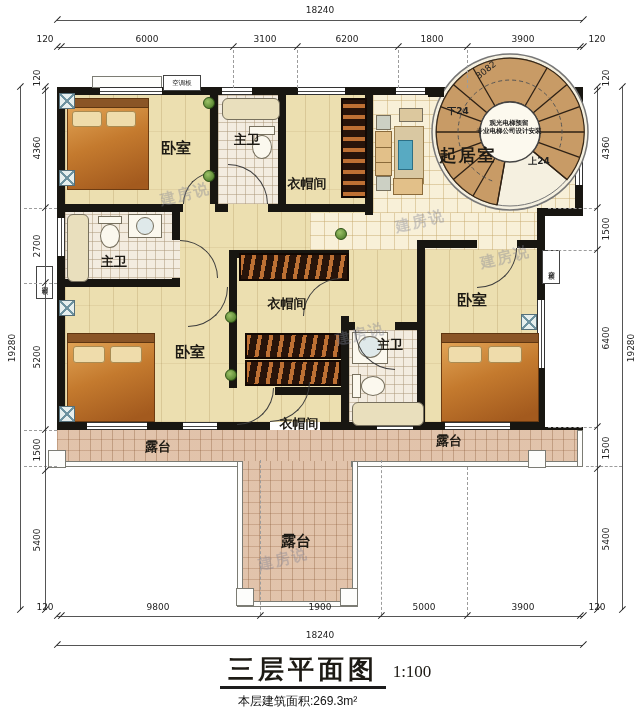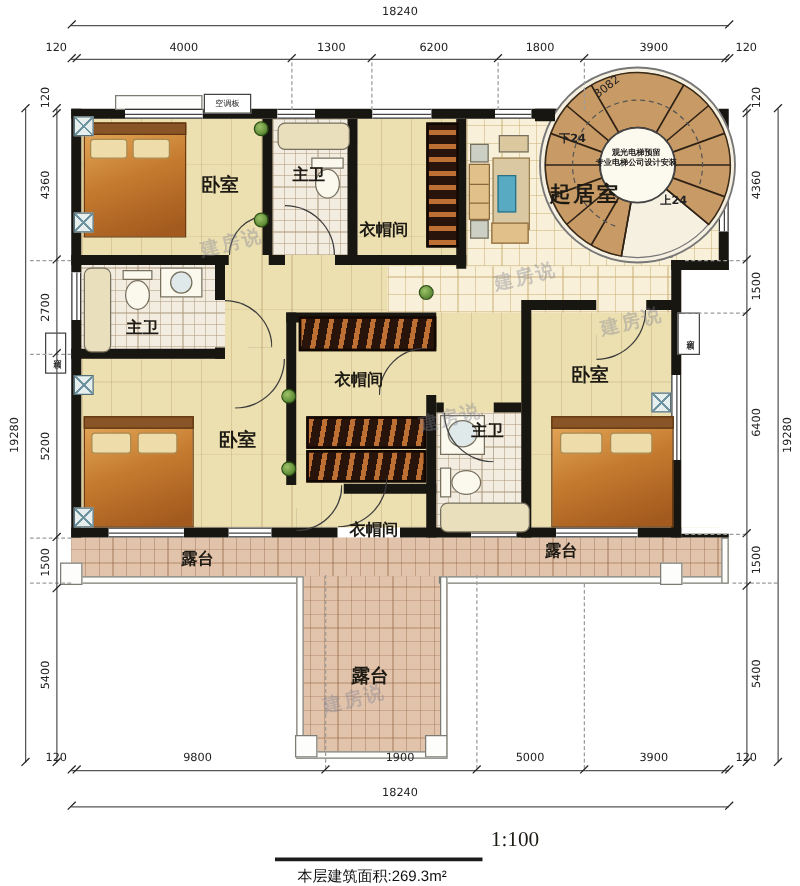--- a/index.html
+++ b/index.html
@@ -333,22 +333,22 @@
     <div class="tick" style="left:593px;top:426px"></div>
       <div class="tick" style="left:593px;top:468px"></div>
     <div class="tick" style="left:593px;top:609px"></div>
     <div class="tick" style="left:618px;top:86px"></div>
       <div class="tick" style="left:618px;top:609px"></div>
   </div>
 
   <div>
     <div class="dim" style="left:320px;top:10px">18240</div>
     <div class="dim" style="left:45px;top:39px">120</div>
-    <div class="dim" style="left:147px;top:39px">4000</div>
-    <div class="dim" style="left:265px;top:39px">1300</div>
+    <div class="dim" style="left:147px;top:39px">6000</div>
+    <div class="dim" style="left:265px;top:39px">3100</div>
     <div class="dim" style="left:347px;top:39px">6200</div>
     <div class="dim" style="left:432px;top:39px">1800</div>
     <div class="dim" style="left:523px;top:39px">3900</div>
     <div class="dim" style="left:597px;top:39px">120</div>
   </div>
   <div>
     <div class="dim" style="left:45px;top:607px">120</div>
     <div class="dim" style="left:158px;top:607px">9800</div>
     <div class="dim" style="left:320px;top:607px">1900</div>
     <div class="dim" style="left:424px;top:607px">5000</div>
@@ -376,17 +376,18 @@
   </div>
 
   <div>
     <div class="wm" style="left:160px;top:185px">建房说</div>
     <div class="wm" style="left:335px;top:325px">建房说</div>
     <div class="wm" style="left:258px;top:550px">建房说</div>
     <div class="wm" style="left:480px;top:248px">建房说</div>
     <div class="wm" style="left:395px;top:212px">建房说</div>
   </div>
 
+  <div class="lab" style="left:303px;top:669px;font-size:26px;letter-spacing:4px;font-family:'Liberation Serif',serif">三层平面图</div>
   <div class="dline" style="left:220px;top:686px;width:166px;height:2.5px;background:#1c1c1c"></div>
   <div class="lab" style="left:412px;top:672px;font-size:17px;font-weight:400;font-family:'Liberation Serif',serif">1:100</div>
   <div class="abs" style="left:238px;top:693px;font-size:12px;font-weight:400;color:#111">本层建筑面积:269.3m²</div>
 
 </div>
 
 </body></html>

